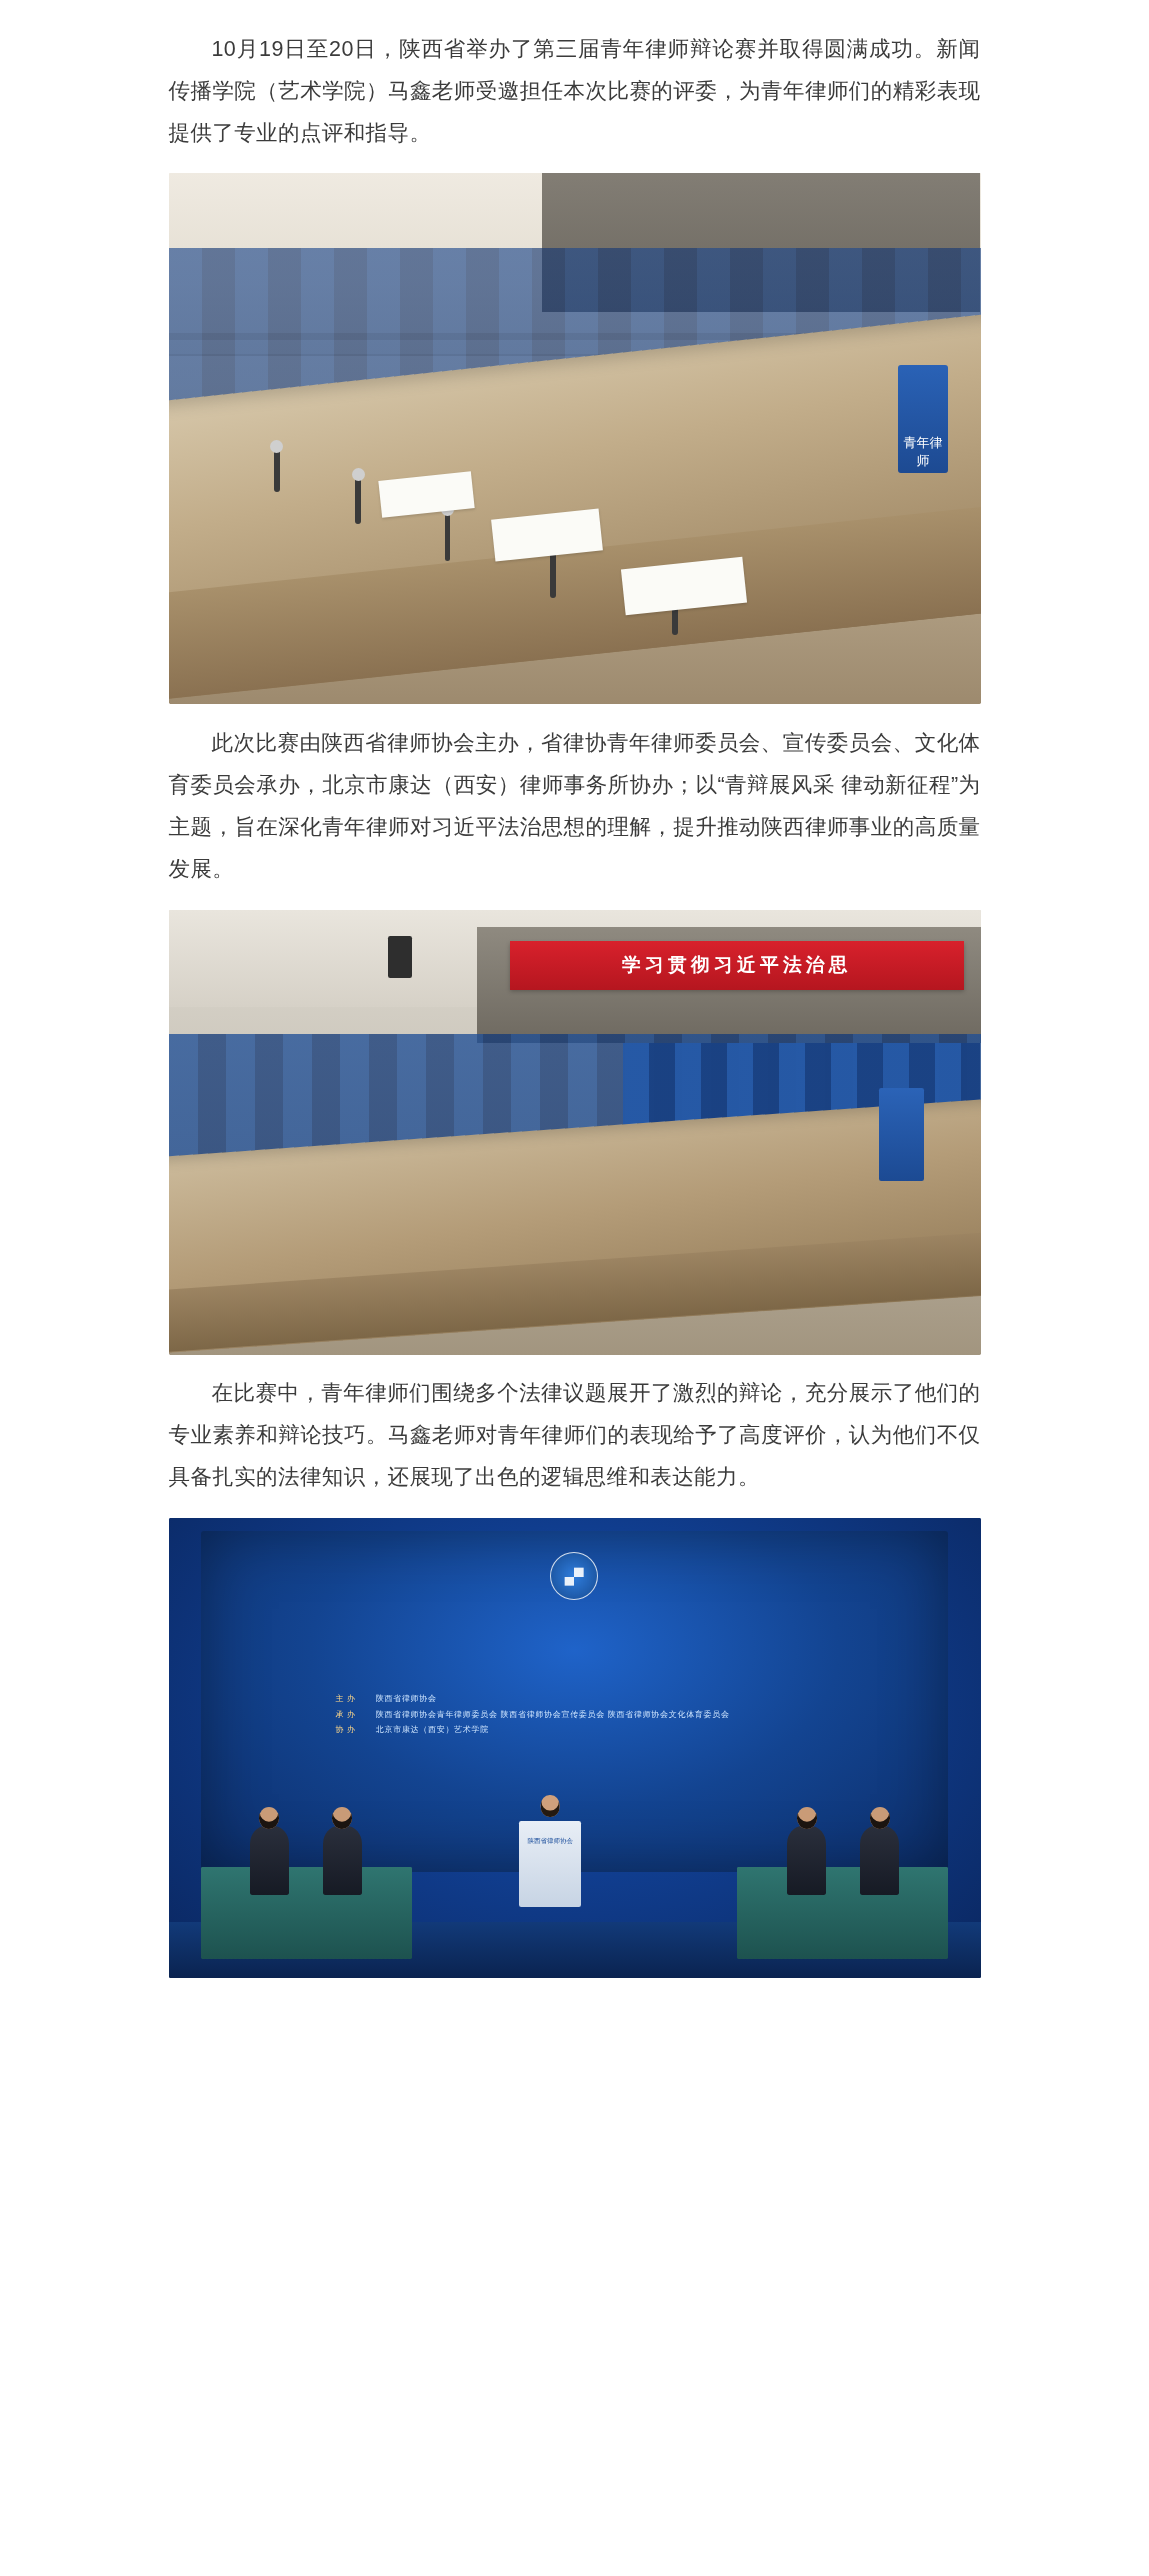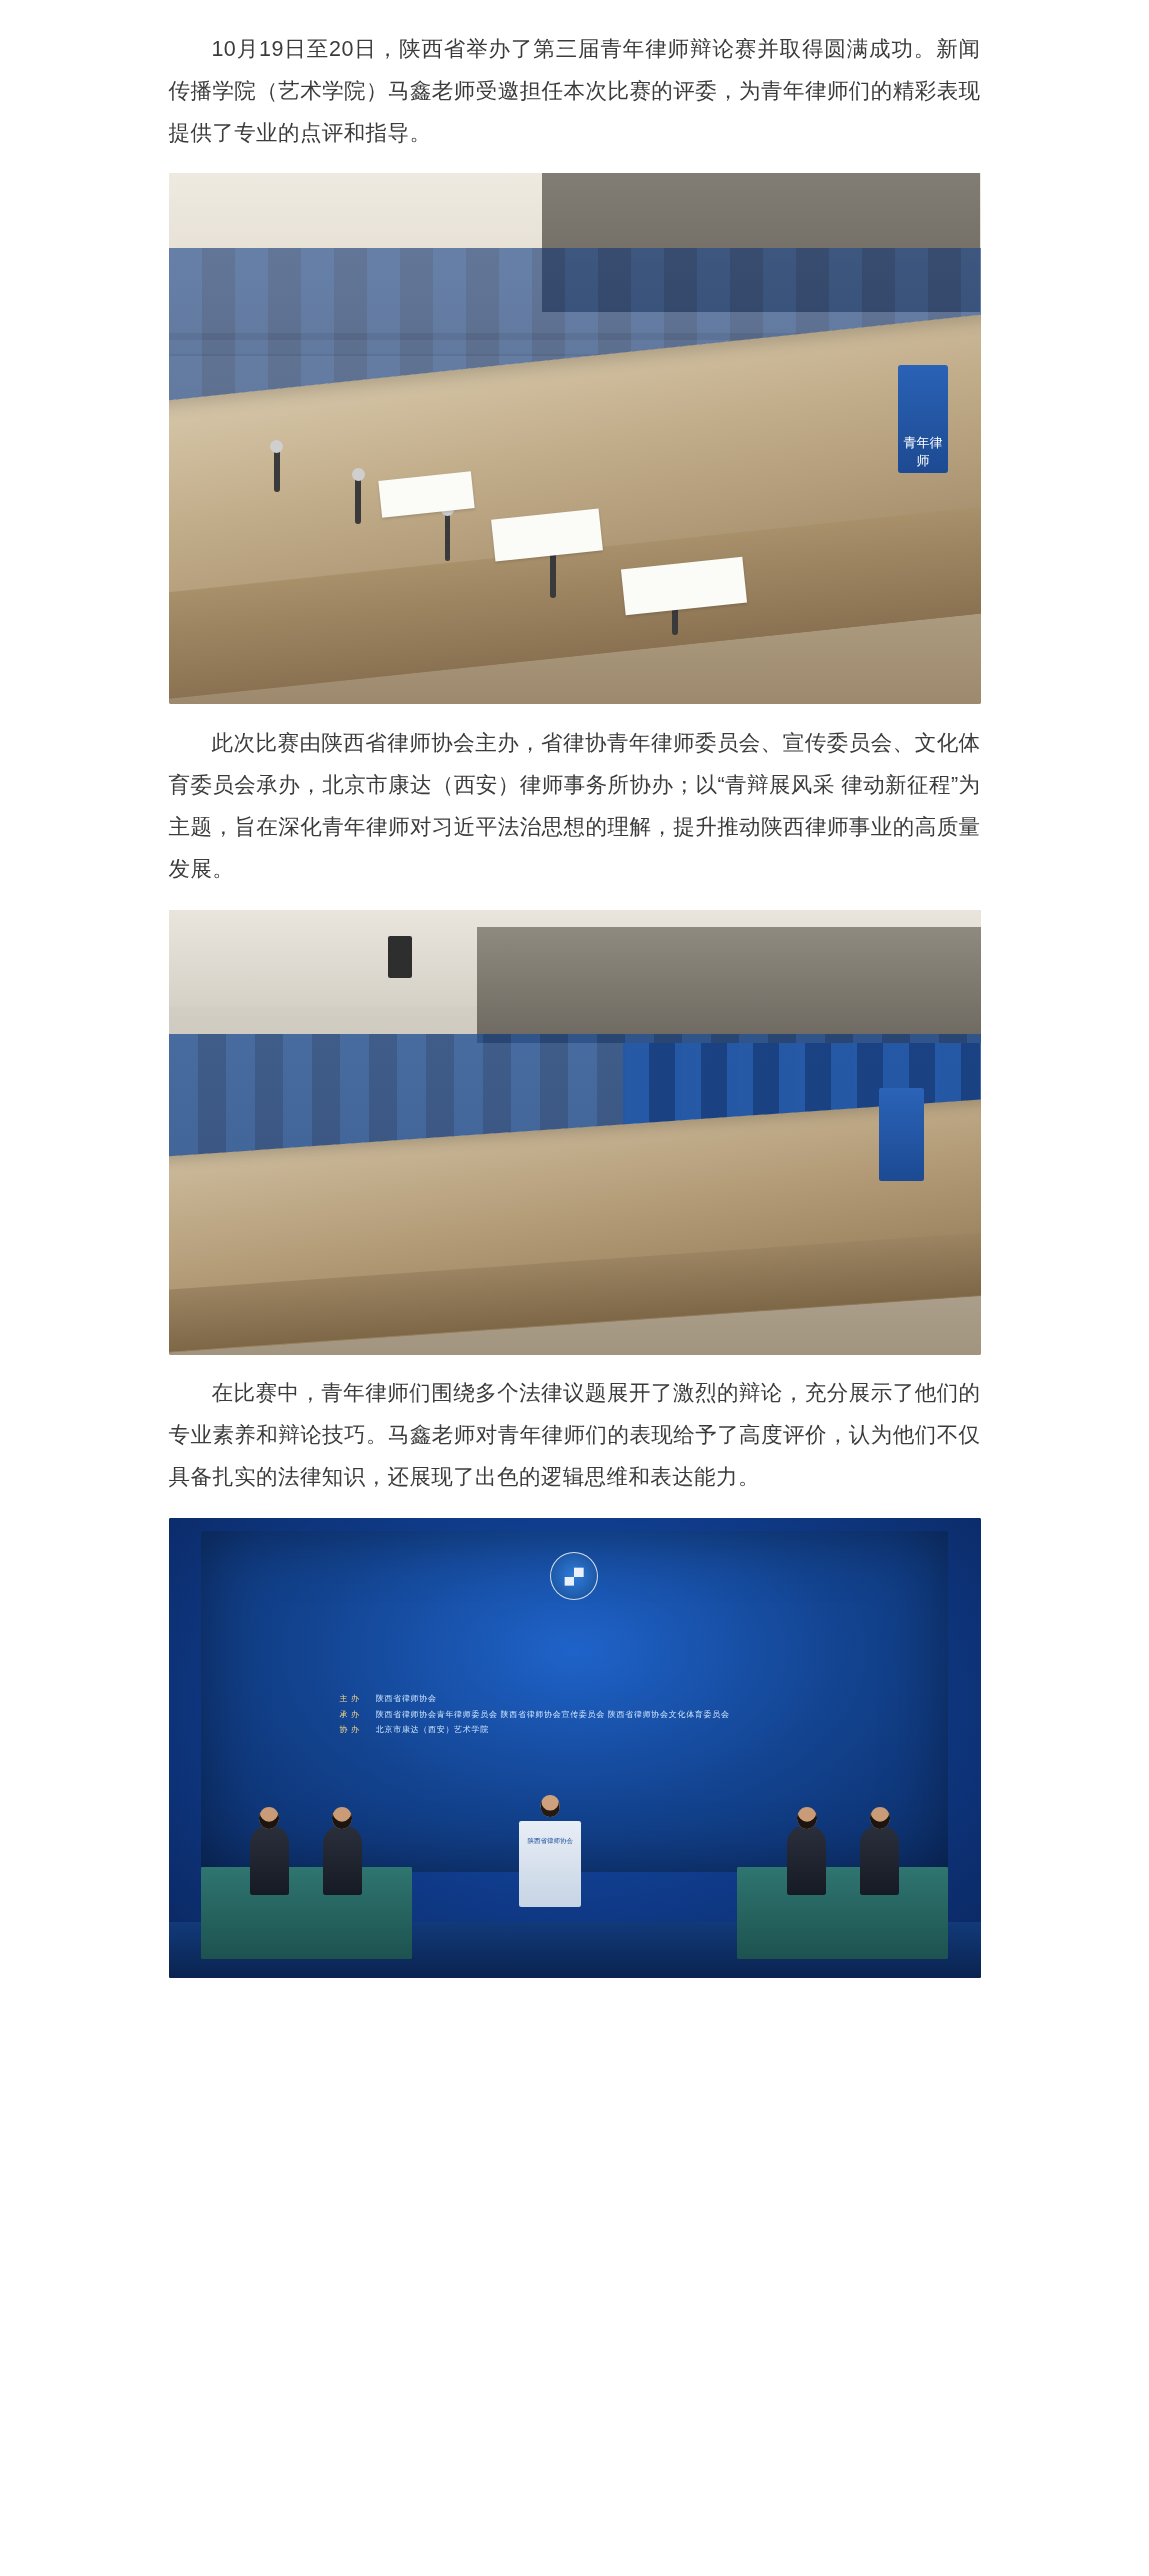--- a/index.html
+++ b/index.html
@@ -201,21 +201,21 @@
     letter-spacing:2.9px;
     text-shadow:0 0 13px rgba(120,190,255,.9), 0 1.4px 2.9px rgba(0,0,0,.6);
     font-family:"Liberation Sans", sans-serif;
   }
   .p3-credit{
     position:absolute; left:18%; top:47%; width:64%;
     color:#cfe6ff; font-size:8px; line-height:1.9; letter-spacing:0.7px;
     font-family:"Liberation Sans", sans-serif;
   }
   .p3-credit div{ display:flex; gap:16px; }
-  .p3-credit .lbl{ width:24.4px; color:#ffd98a;text-align:right; }
+  .p3-credit .lbl{ width:24.4px; color:#ffd98a; }
   .p3-podium{
     position:absolute; left:47%; top:66%; width:62px; height:86px;
     transform:translateX(-50%);
     background: linear-gradient(180deg,#e8eef6 0%, #c7d4e4 100%);
     border-radius:2.2px;
   }
   .p3-podium-label{
     position:absolute; left:0; top:18%; width:100%; text-align:center;
     font-size:6.5px; color:#1d4f9c;
   }
@@ -308,20 +308,21 @@
         </div>
       </div>
     </div>
 
     <p class="para">此次比赛由陕西省律师协会主办，省律协青年律师委员会、宣传委员会、文化体育委员会承办，北京市康达（西安）律师事务所协办；以“青辩展风采 律动新征程”为主题，旨在深化青年律师对习近平法治思想的理解，提升推动陕西律师事业的高质量发展。</p>
 
     <div class="figure">
       <div class="photo photo2">
         <div class="p2-ceiling"></div>
         <div class="p2-stage"></div>
+        <div class="p2-redbanner">学习贯彻习近平法治思</div>
         <div class="p2-speaker"></div>
         <div class="p2-seats"></div>
         <div class="p2-seats2"></div>
 
         <div class="p1-people" style="top:34%; height:42%;">
           <div class="p1-person" style="left:7%;  width:50px;  height:65px;  background:linear-gradient(180deg,#4b4742,#292724);"></div>
           <div class="p1-head" style="left:9%;  bottom:60px; width:23px; height:26px;"></div>
 
           <div class="p1-person" style="left:14%; width:52px;  height:69px;  background:linear-gradient(180deg,#3c3a36,#221f1d);"></div>
           <div class="p1-head" style="left:16%; bottom:65px; width:24px; height:26.6px;"></div>

